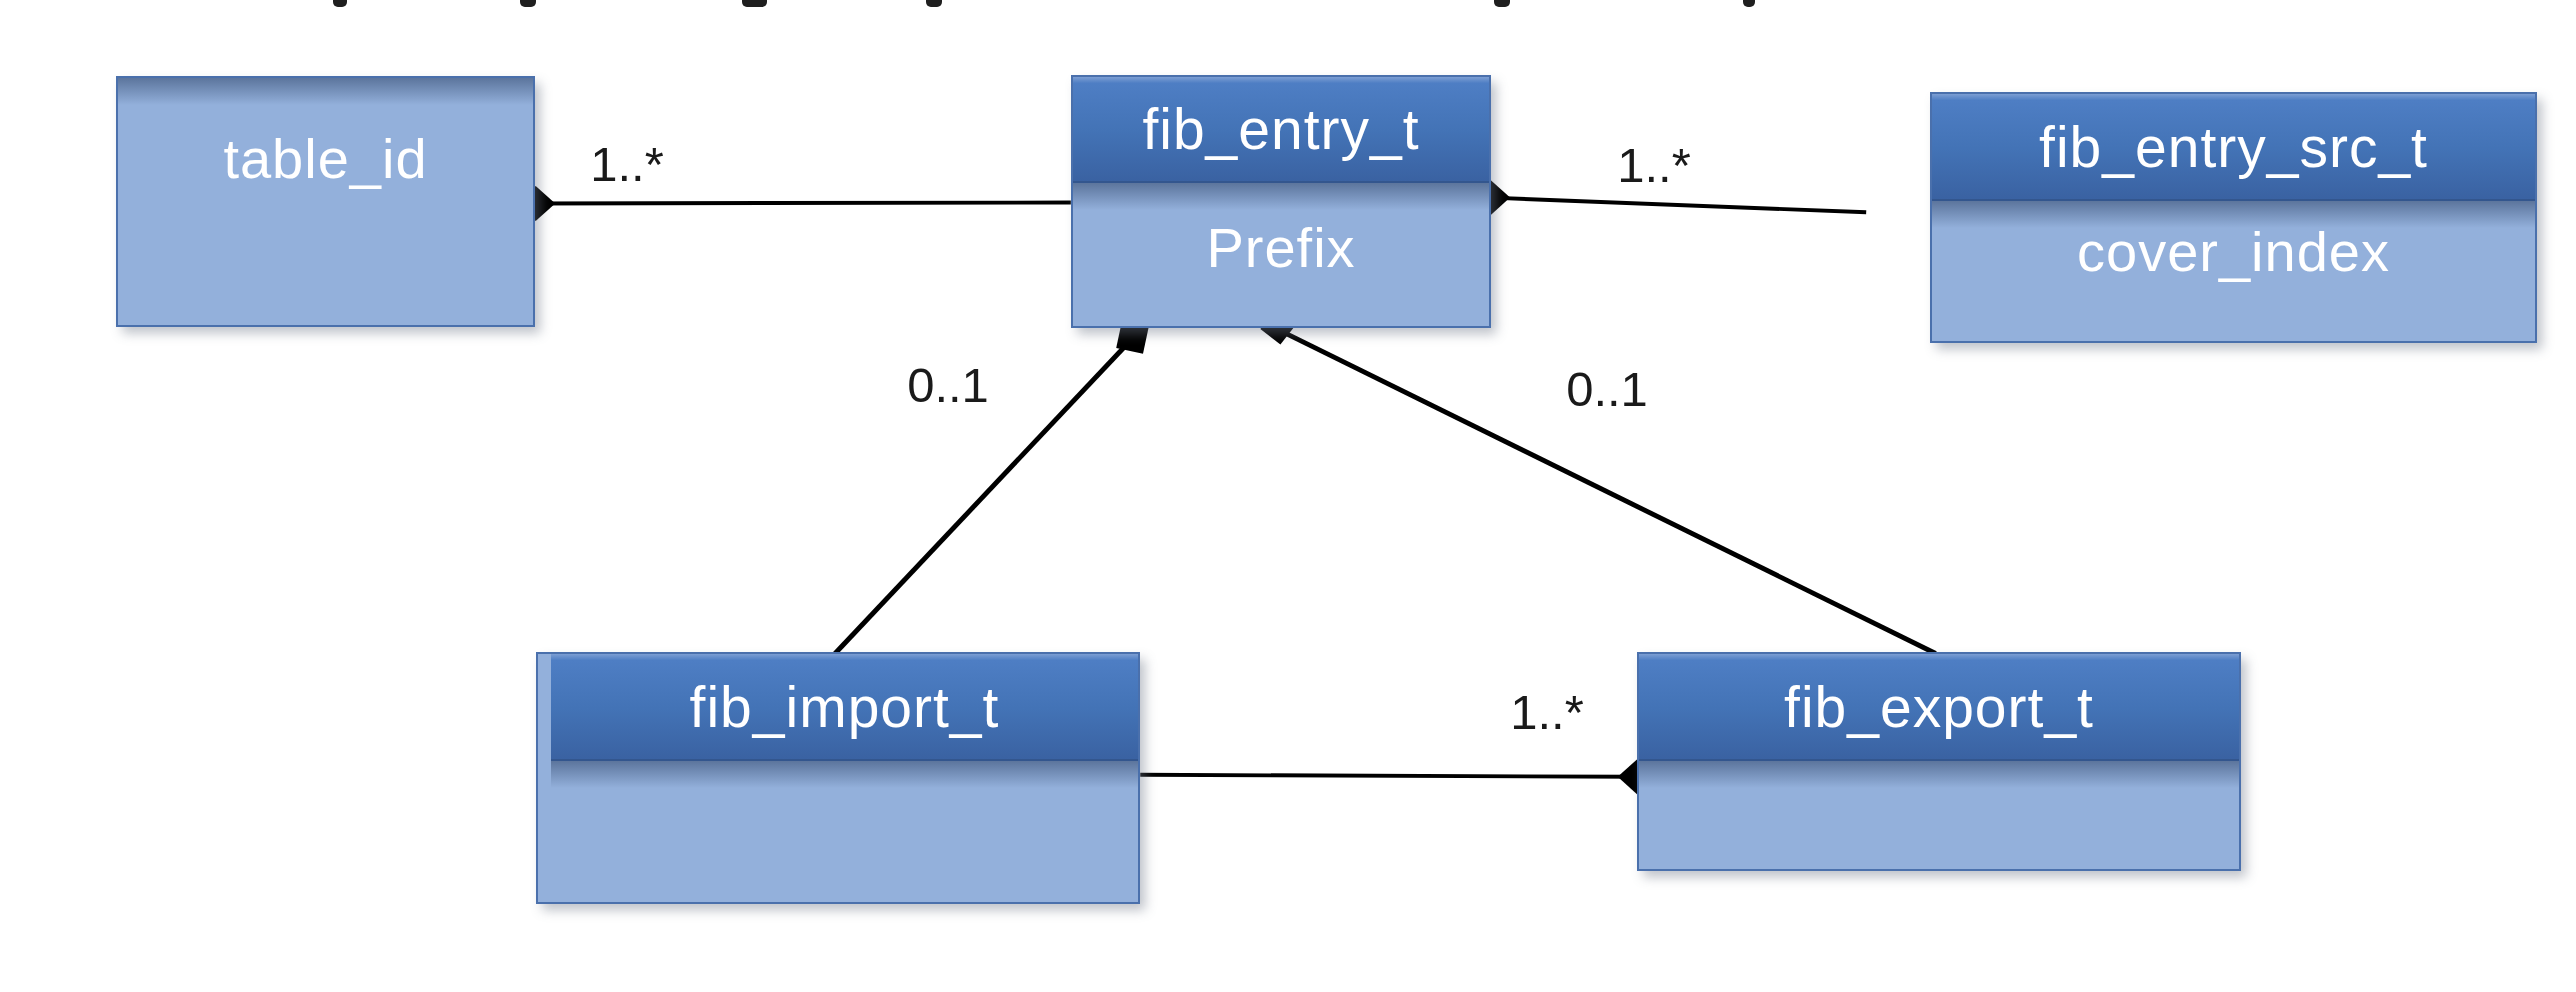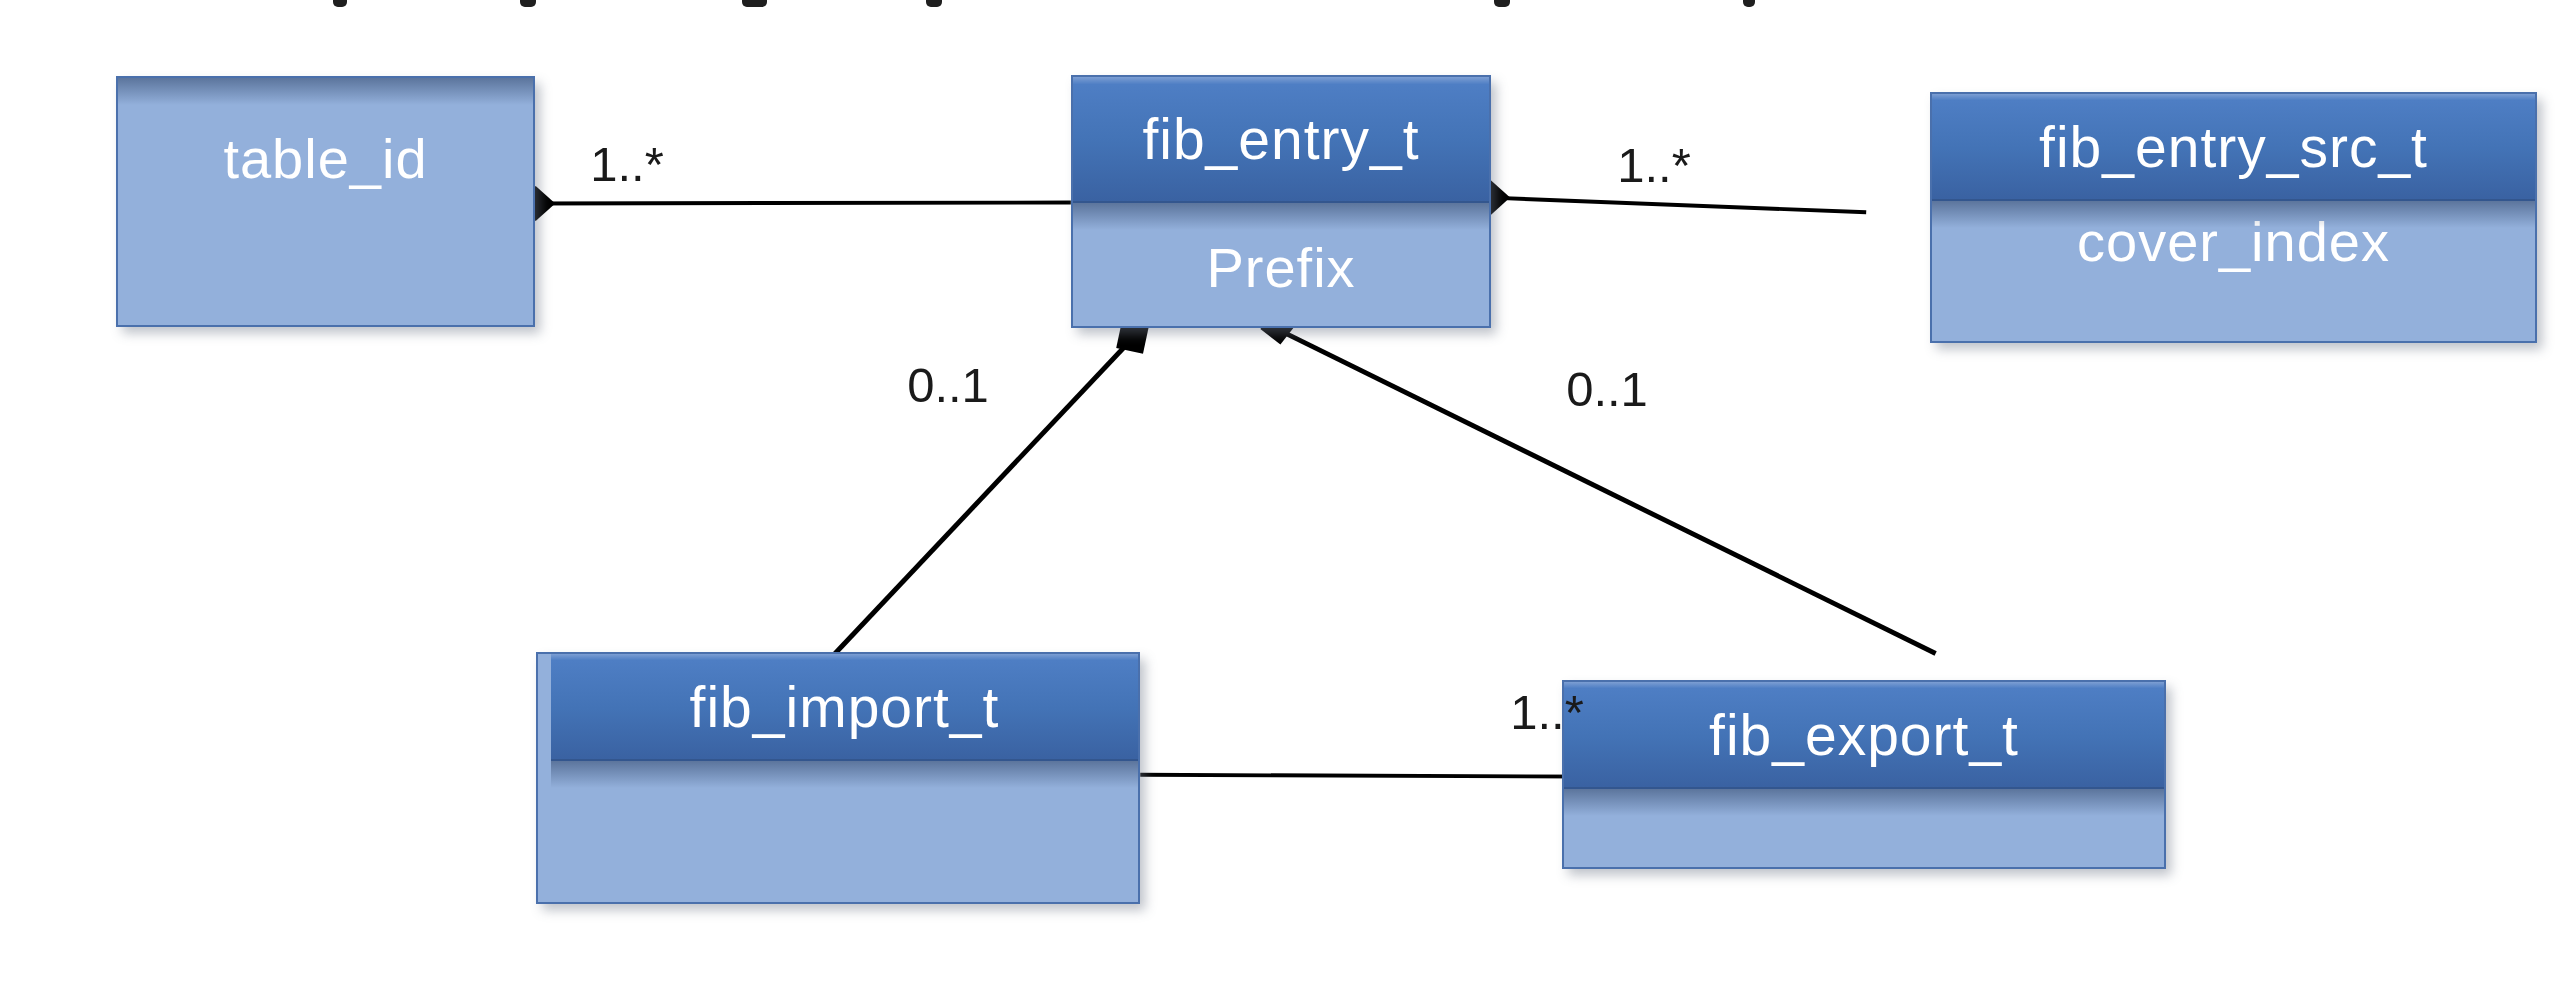--- a/index.html
+++ b/index.html
@@ -81,45 +81,45 @@
     <polygon points="1653,794 1673,776 1693,794 1673,812" fill="#000"></polygon>
   </svg>
 
   <div class="uml-box" style="left:116px;top:76px;width:419px;height:251px;">
     <div class="uml-body" style="height:139px;padding-top:21.5px;align-items:center;">
       <span>table_id</span>
     </div>
   </div>
 
   <div class="uml-box" style="left:1071px;top:75px;width:420px;height:253px;">
-    <div class="uml-header" style="height:126px;">
+    <div class="uml-header" style="height:106px;">
       <span>fib_entry_t</span>
     </div>
     <div class="uml-body" style="height:141px;padding-top:32px;">
       <span>Prefix</span>
     </div>
   </div>
 
   <div class="uml-box" style="left:1930px;top:92px;width:607px;height:251px;">
     <div class="uml-header" style="height:107px;">
       <span>fib_entry_src_t</span>
     </div>
-    <div class="uml-body" style="height:140px;padding-top:8px;justify-content:center;">
+    <div class="uml-body" style="height:140px;padding-top:18px;justify-content:center;">
       <span>cover_index</span>
     </div>
   </div>
 
   <div class="uml-box" style="left:536px;top:652px;width:604px;height:252px;padding-left:13px;">
     <div class="uml-header" style="height:107px;">
       <span>fib_import_t</span>
     </div>
     <div class="uml-body" style="height:139px;"></div>
   </div>
 
-  <div class="uml-box" style="left:1562px;top:652px;width:604px;height:189px;margin-top:28px;">
+  <div class="uml-box" style="left:1637px;top:652px;width:604px;height:219px;">
     <div class="uml-header" style="height:107px;">
       <span>fib_export_t</span>
     </div>
     <div class="uml-body" style="height:139px;"></div>
   </div>
 
   <div class="mult" style="left:627px;top:164px;">1..*</div>
   <div class="mult" style="left:1654px;top:165px;">1..*</div>
   <div class="mult" style="left:948px;top:385px;">0..1</div>
   <div class="mult" style="left:1607px;top:389px;">0..1</div>

